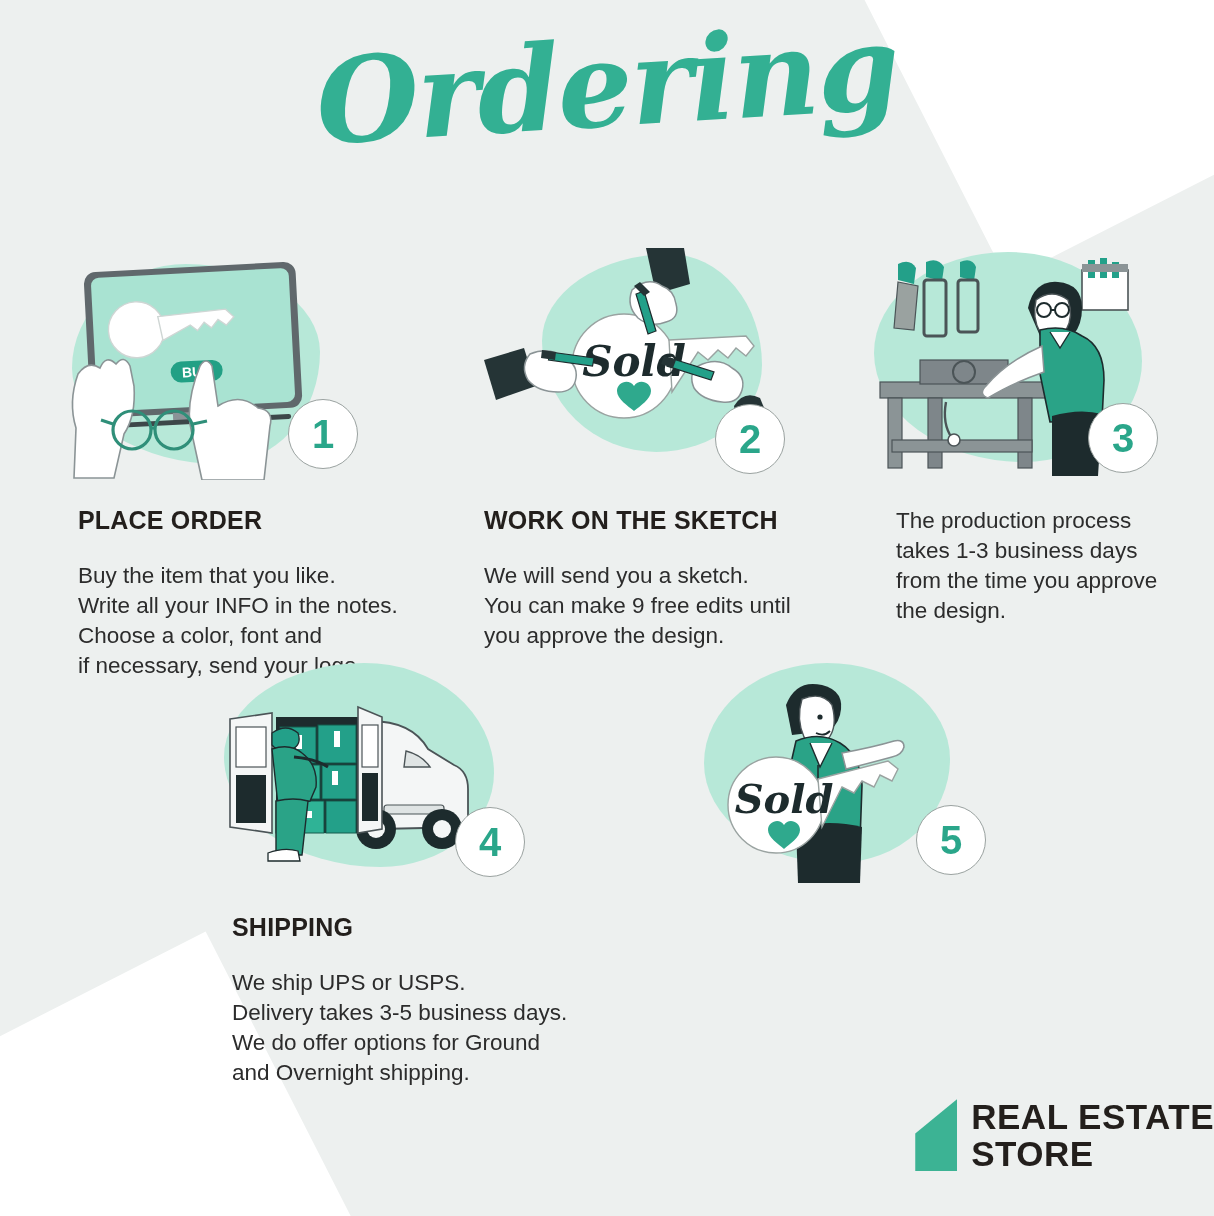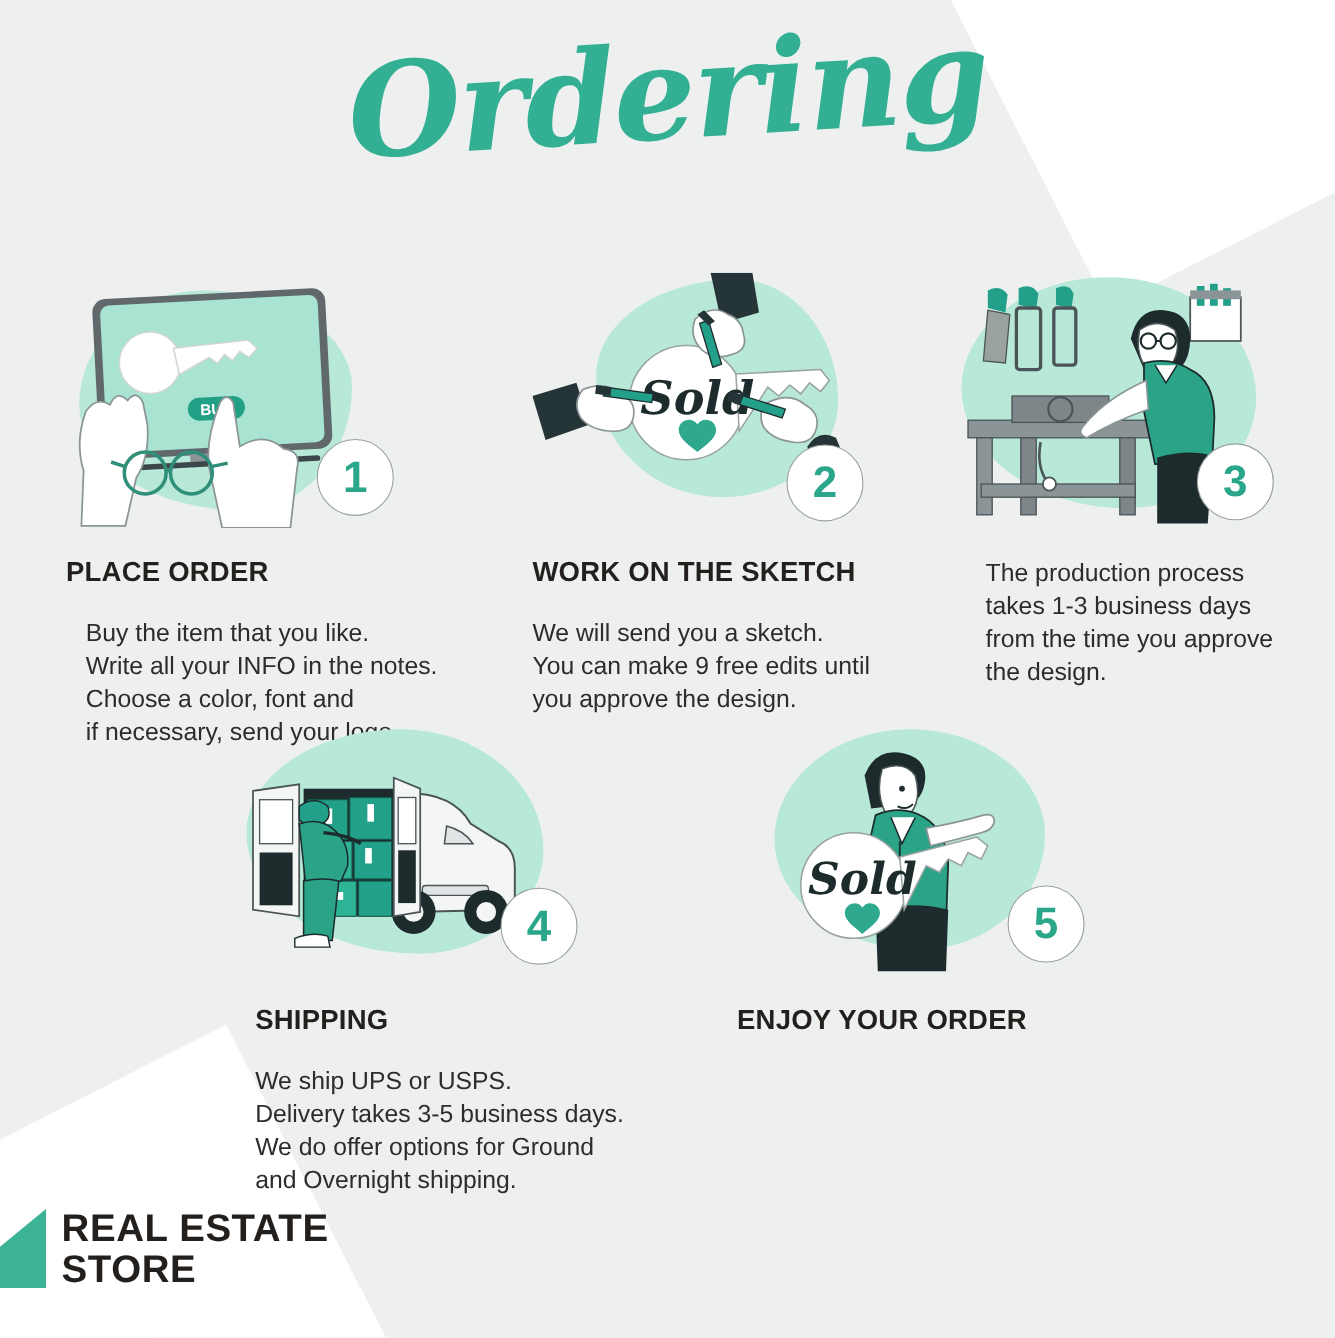--- a/index.html
+++ b/index.html
@@ -96,21 +96,21 @@
     line-height:1.33;
     color:#2c2c2c;
     margin-top:26px;
     white-space:pre-line;
   }
 
   
   .footer {
     position:absolute;
     left:0; bottom:44px; width:1214px;
-    display:flex; align-items:center; justify-content:flex-start; gap:14px;
+    display:flex; align-items:center; justify-content:flex-end; gap:14px;
   }
   .logo-mark {
     width:42px; height:72px;
     background:#3cb394;
     clip-path:polygon(100% 0, 100% 100%, 0 100%, 0 48%);
   }
   .logo-text {
     font-family:"Liberation Sans", sans-serif;
     font-weight:bold;
     font-size:35px;
@@ -168,21 +168,21 @@
         <g stroke="#2f8f79" stroke-width="3.2" fill="none">
           <circle cx="72" cy="182" r="19"></circle>
           <circle cx="114" cy="182" r="19"></circle>
           <path d="M91 180 h4"></path>
           <path d="M53 176 l-12 -4"></path>
           <path d="M133 176 l14 -3"></path>
         </g>
       </svg>
       <div class="badge" style="left:228px; top:151px;">1</div>
     </div>
-    <div class="step-heading" style="">PLACE ORDER</div>
+    <div class="step-heading" style="margin-left:18px;">PLACE ORDER</div>
     <div class="step-body" style="margin-left:18px;">Buy the item that you like.
 Write all your INFO in the notes.
 Choose a color, font and
 if necessary, send your logo.</div>
   </div>
 
   <div class="step" style="width:390px; margin-left:0;">
     <div class="art" style="margin-left:24px;">
       <div class="blob" style="left:58px; top:6px; width:220px; height:198px; border-radius:58% 42% 48% 52% / 44% 56% 44% 56%;"></div>
       <svg width="305" height="232" viewBox="0 0 305 232" style="position:absolute;left:0;top:0;">
@@ -357,21 +357,20 @@
 
         <g fill="#ffffff" stroke="#9aa3a1" stroke-width="1.4">
           <circle cx="84" cy="150" r="48"></circle>
           <path d="M126 124 L196 106 L206 114 L200 126 L188 120 L182 132 L170 126 L162 138 L150 132 L130 172 Z"></path>
         </g>
         <text x="92" y="158" font-family="DejaVu Serif, serif" font-style="italic" font-weight="bold" font-size="40" fill="#1d2b2d" text-anchor="middle">Sold</text>
         <path d="M92 170 c-4.5 -7.5 -16 -3.5 -16 5 c0 7.5 10.5 14 16 19 c5.5 -5 16 -11.5 16 -19 c0 -8.5 -11.5 -12.5 -16 -5 z" fill="#2fa98d"></path>
       </svg>
       <div class="badge" style="left:224px; top:150px;">5</div>
     </div>
-    <div class="step-heading" style="margin-left:0;">ENJOY YOUR ORDER</div>
   </div>
 </div>
 
 <div class="footer">
   <div class="logo-mark"></div>
   <div class="logo-text">REAL ESTATE
 STORE</div>
 </div>
 
 </body></html>

